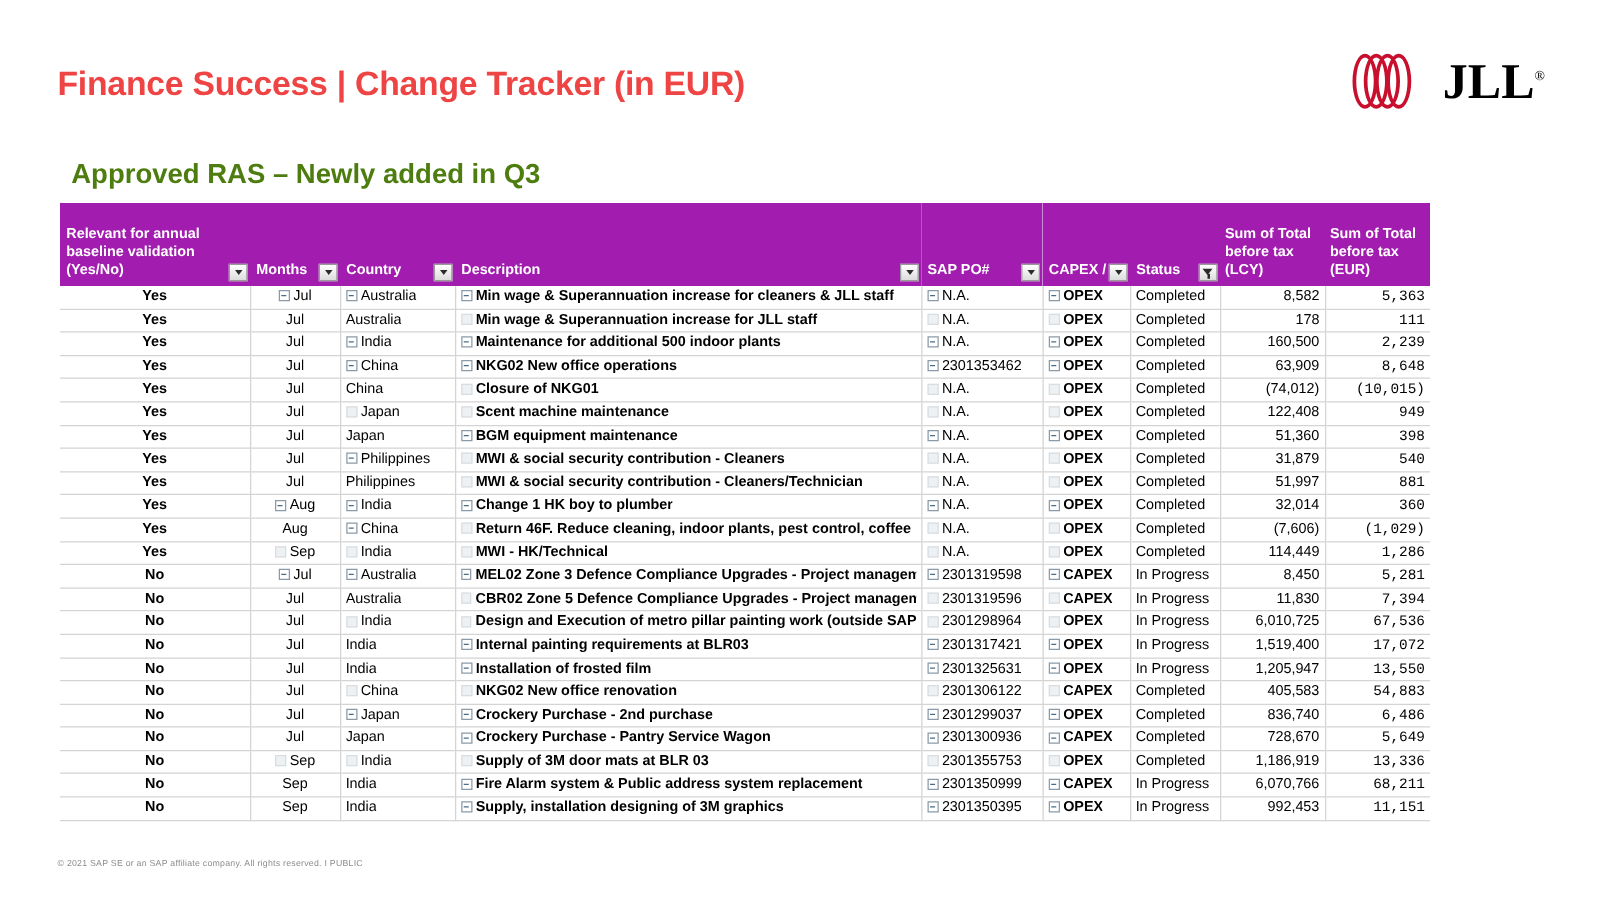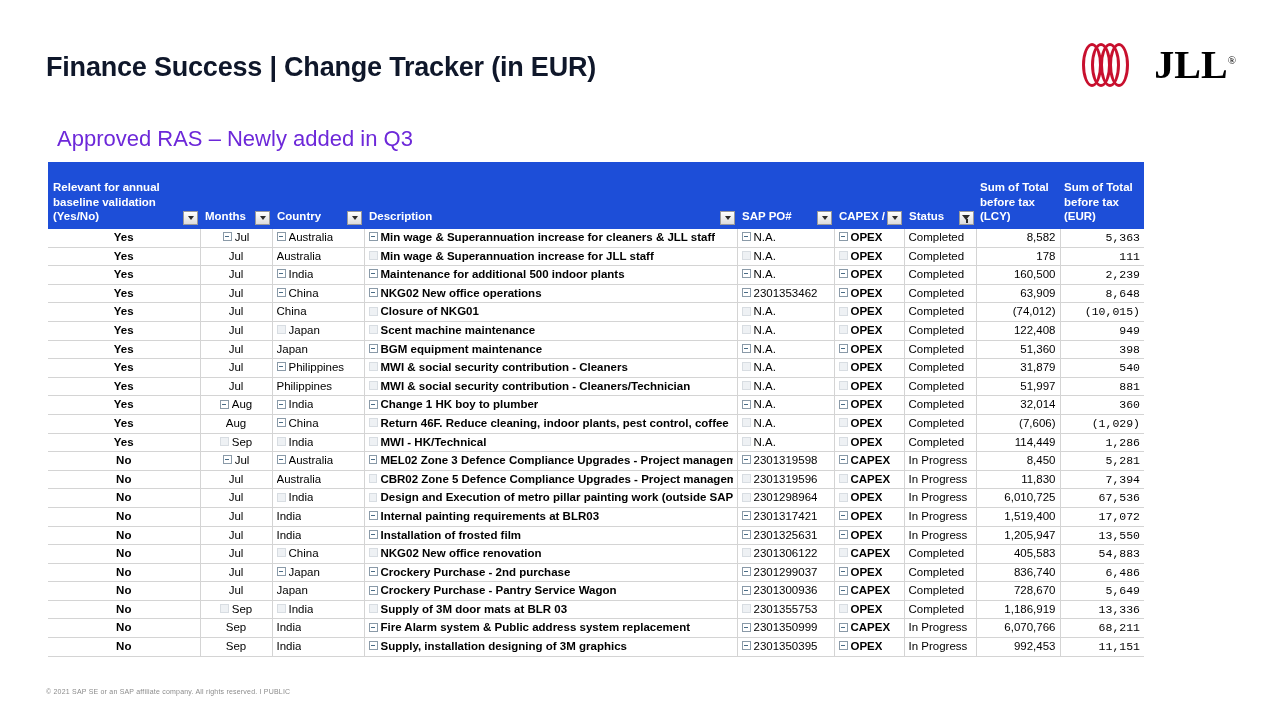--- a/index.html
+++ b/index.html
@@ -15,21 +15,21 @@
     position: relative;
   }
 
   
   #slide-title {
     position: absolute;
     left: 46px;
     top: 52px;
     font-size: 27px;
     font-weight: bold;
-    color: #0f172a;
+    color: #ef4444;
     letter-spacing: -0.2px;
     white-space: nowrap;
   }
 
   
   #logo {
     position: absolute;
     right: 44px;
     top: 42px;
     height: 46px;
@@ -69,22 +69,22 @@
     vertical-align: super;
     font-weight: normal;
   }
 
   
   #section-heading {
     position: absolute;
     left: 57px;
     top: 126px;
     font-size: 22px;
-    font-weight: normal;
-    color: #6d28d9;
+    font-weight: bold;
+    color: #4d7c0f;
     white-space: nowrap;
   }
 
   
   #pivot-table {
     position: absolute;
     left: 48px;
     top: 162px;
     width: 1096px;
     border-collapse: collapse;
@@ -96,21 +96,21 @@
   #pivot-table col.c-months   { width: 72px; }
   #pivot-table col.c-country  { width: 92px; }
   #pivot-table col.c-desc     { width: 373px; }
   #pivot-table col.c-po       { width: 97px; }
   #pivot-table col.c-capex    { width: 70px; }
   #pivot-table col.c-status   { width: 72px; }
   #pivot-table col.c-lcy      { width: 84px; }
   #pivot-table col.c-eur      { width: 84px; }
 
   #pivot-table thead th {
-    background: #1d4ed8;
+    background: #a21caf;
     color: #ffffff;
     font-size: 11.5px;
     font-weight: bold;
     text-align: left;
     vertical-align: bottom;
     padding: 0 0 5px 5px;
     height: 62px;
     border: none;
     position: relative;
     line-height: 1.28;

